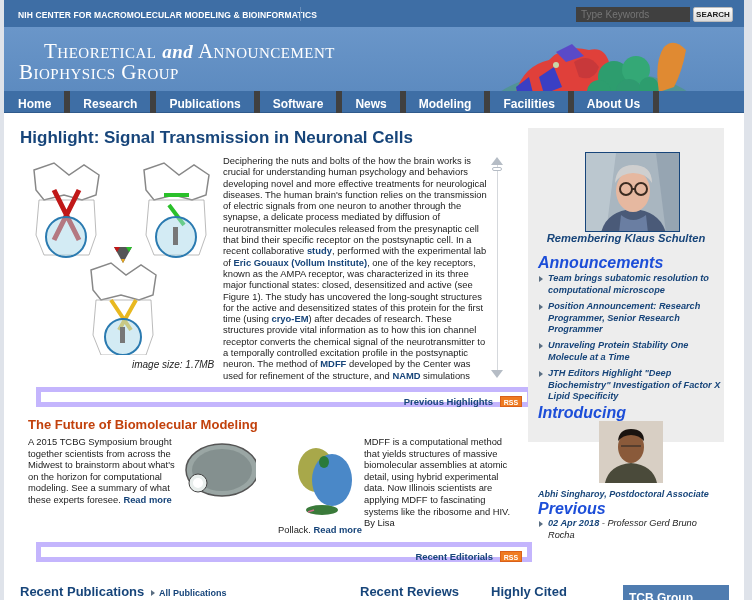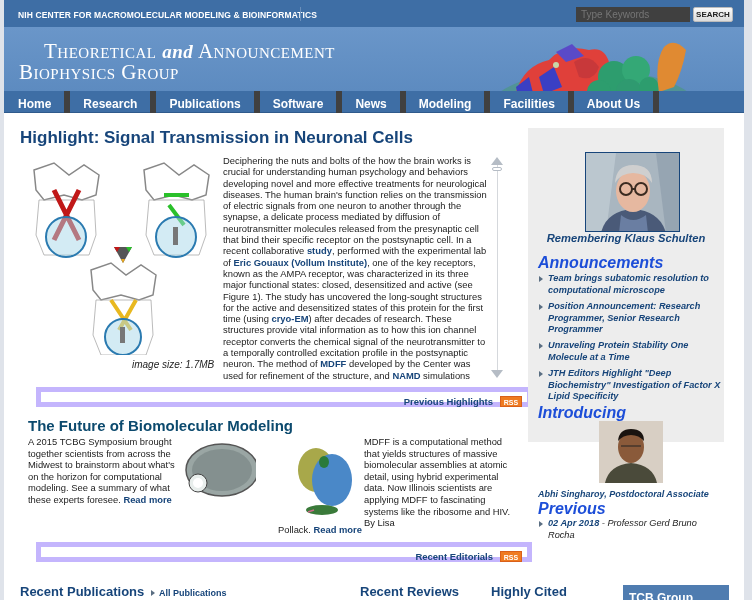--- a/index.html
+++ b/index.html
@@ -31,21 +31,21 @@
   .img-size { position: absolute; left: 128px; top: 359px; font-size: 10px; font-style: italic; color: #222; }
   .hl-text { position: absolute; left: 219px; top: 155px; width: 268px; height: 226px; overflow: hidden; font-size: 9.4px; line-height: 11.3px; color: #222; }
   .hl-text b.lnk { color: #17457a; }
   .scroll-track { position: absolute; left: 493px; top: 158px; width: 1px; height: 214px; background: #d5d8dc; }
   .scroll-up { position: absolute; left: 487px; top: 157px; width: 0; height: 0; border-left: 6px solid transparent; border-right: 6px solid transparent; border-bottom: 8px solid #b5bcc5; }
   .scroll-thumb { position: absolute; left: 488px; top: 167px; width: 10px; height: 4px; border: 1px solid #b5bcc5; border-radius: 2px; background: #fff; }
   .scroll-down { position: absolute; left: 487px; top: 370px; width: 0; height: 0; border-left: 6px solid transparent; border-right: 6px solid transparent; border-top: 8px solid #b5bcc5; }
   .link-bar { position: absolute; left: 16px; width: 496px; height: 20px; border: 5px solid #c4b5fd; background: #fff; margin-left: 16px; }
   .link-bar .lbl { position: absolute; right: 34px; top: 4px; font-size: 9.5px; font-weight: bold; color: #17457a; }
   .rss { position: absolute; right: 5px; top: 4px; width: 22px; height: 11px; background: #ef7b21; color: #fff; font-size: 7px; font-weight: bold; text-align: center; line-height: 11px; border: 1px solid #d9601a; }
-  .sub-title { position: absolute; font-size: 15px; font-weight: bold; color: #0c4a6e; }
+  .sub-title { position: absolute; font-size: 13px; font-weight: bold; color: #c2410c; }
   .sub-text { position: absolute; font-size: 9.4px; line-height: 11.6px; color: #222; }
   .sub-text b { color: #17457a; }
   .thumb1 { position: absolute; left: 180px; top: 443px; width: 72px; height: 54px; background: #fff; }
   .thumb2 { position: absolute; left: 290px; top: 440px; width: 62px; height: 82px; }
   
   .sidebar { position: absolute; left: 524px; top: 128px; width: 196px; height: 314px; background: #ededed; font-style: italic; }
   .klaus-img { position: absolute; left: 57px; top: 24px; width: 95px; height: 80px; border: 1px solid #17457a; overflow: hidden; background: linear-gradient(#bcc8d2, #8496a6); }
   .klaus-cap { position: absolute; left: 0; width: 196px; top: 104px; text-align: center; font-size: 11.2px; font-weight: bold; color: #17457a; }
   .side-h { position: absolute; left: 10px; font-size: 16px; font-weight: bold; color: #1d4ed8; }
   .ann { position: absolute; left: 10px; width: 184px; font-size: 9.2px; font-weight: bold; color: #17457a; line-height: 11.5px; padding-left: 10px; }

